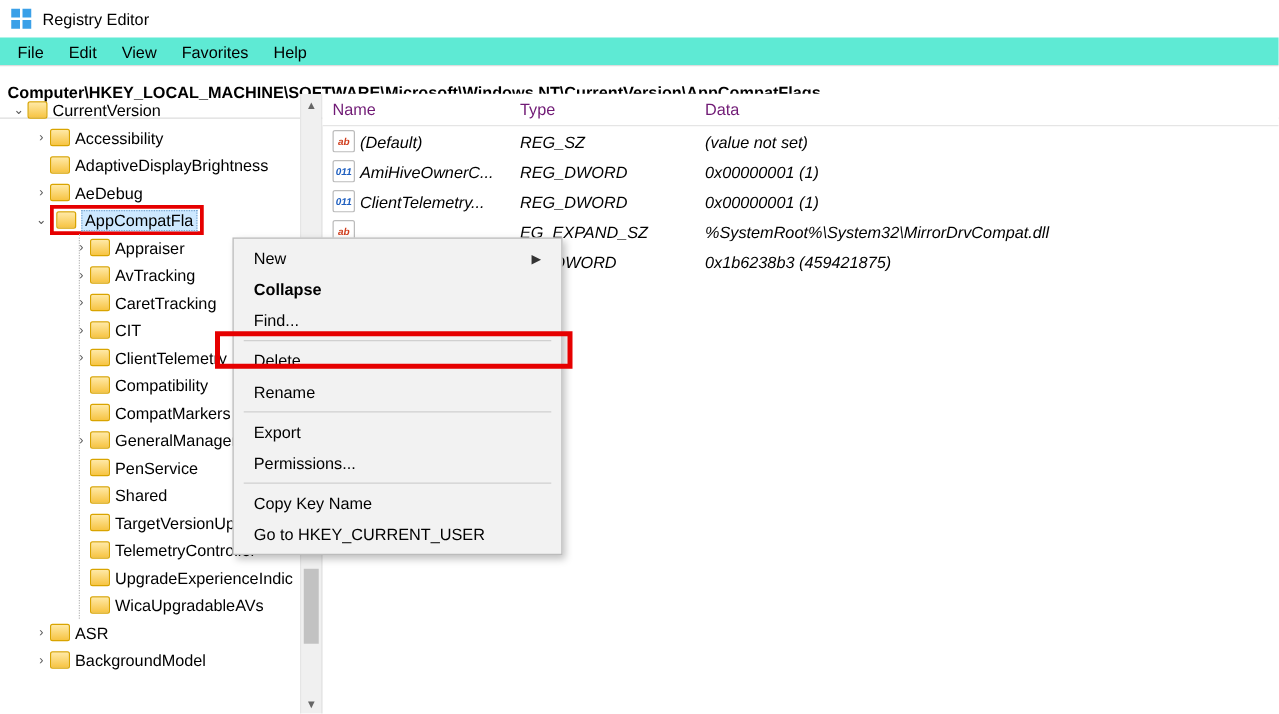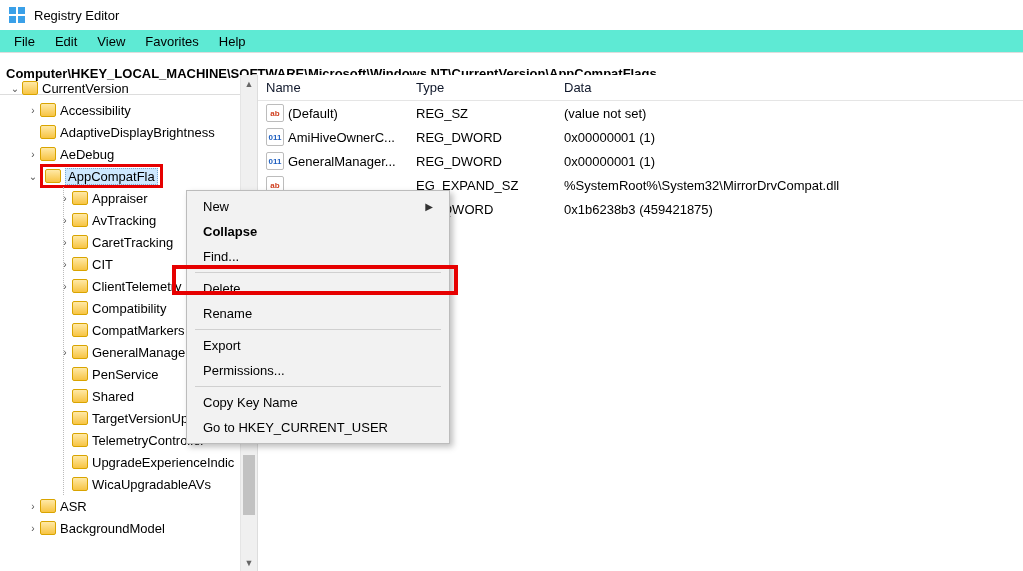--- a/index.html
+++ b/index.html
@@ -116,32 +116,32 @@
   .list-header {
     display:flex;
     border-bottom: 1px solid #e5e5e5;
     height:26px;
     align-items:center;
     background:#fff;
   }
   .list-header .col {
     padding: 4px 8px;
     border-right: 1px solid transparent;
-    color:#0f172a;
+    color:#701a75;
   }
   .col-name{width:150px}
   .col-type{width:148px}
   .col-data{flex:1}
   .list-body { }
   .row {
     display:flex;
     height:24px;
     align-items:center;
   }
-  .row .cell { padding: 0 8px; overflow:hidden; text-overflow:ellipsis; white-space:nowrap; }
+  .row .cell { padding: 0 8px; overflow:hidden; text-overflow:ellipsis; white-space:nowrap;font-style:italic; }
   .val-icon {
     width:18px;height:18px;
     margin-right:4px;
     display:inline-flex;align-items:center;justify-content:center;
     border:1px solid #bcbcbc;
     border-radius:2px;
     font-size:8px;
     font-weight:bold;
     background:#fff;
   }
@@ -352,21 +352,21 @@
           <div class="cell name">
             <span class="val-icon bin">011</span>
             <span>AmiHiveOwnerC...</span>
           </div>
           <div class="cell type">REG_DWORD</div>
           <div class="cell data">0x00000001 (1)</div>
         </div>
         <div class="row">
           <div class="cell name">
             <span class="val-icon bin">011</span>
-            <span>GeneralManager...</span>
+            <span>ClientTelemetry...</span>
           </div>
           <div class="cell type">REG_DWORD</div>
           <div class="cell data">0x00000001 (1)</div>
         </div>
         <div class="row">
           <div class="cell name">
             <span class="val-icon str">ab</span>
             <span></span>
           </div>
           <div class="cell type">EG_EXPAND_SZ</div>

